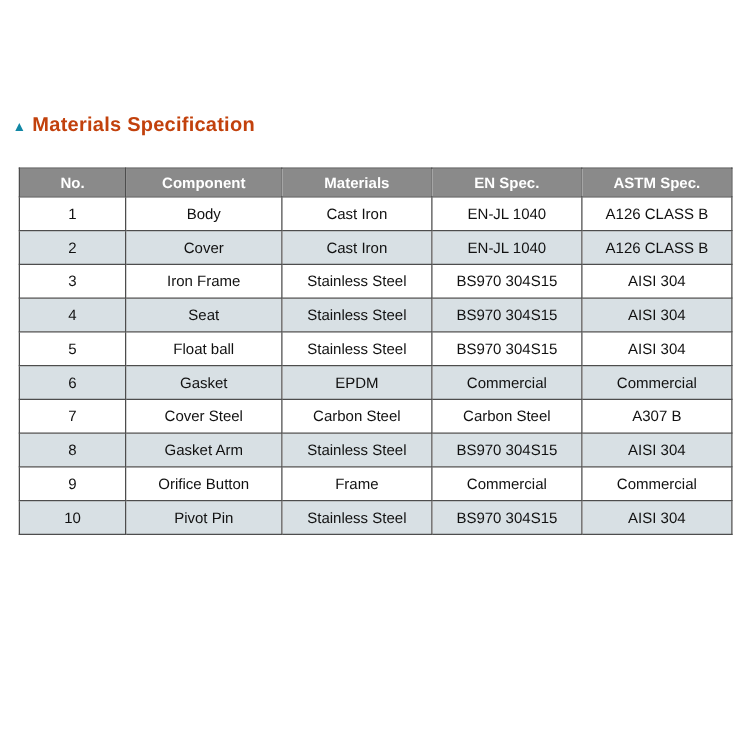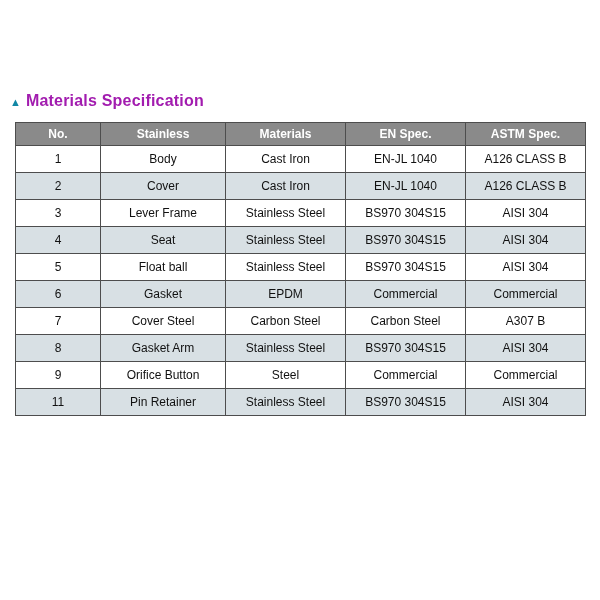--- a/index.html
+++ b/index.html
@@ -25,29 +25,29 @@
     gap: 5px;
   }
   .title-icon {
     color: #1187a5;
     font-size: 11px;
     line-height: 1;
     position: relative;
     top: 1px;
   }
   .page-title {
-    color: #a21caf;
+    color: #c2410c;
     font-size: 16px;
     font-weight: bold;
     letter-spacing: 0.2px;
   }
   table.spec-table {
     position: absolute;
     left: 15px;
-    top: 122px;
+    top: 134px;
     width: 570px;
     border-collapse: collapse;
     table-layout: fixed;
   }
   .spec-table th,
   .spec-table td {
     border: 1px solid #4d4d4d;
     text-align: center;
     vertical-align: middle;
     overflow: hidden;
@@ -89,21 +89,21 @@
     <colgroup>
       <col class="c-no">
       <col class="c-comp">
       <col class="c-mat">
       <col class="c-en">
       <col class="c-astm">
     </colgroup>
     <thead>
       <tr>
         <th>No.</th>
-        <th>Stainless</th>
+        <th>Component</th>
         <th>Materials</th>
         <th>EN Spec.</th>
         <th>ASTM Spec.</th>
       </tr>
     </thead>
     <tbody>
         <tr>
           <td>1</td>
           <td>Body</td>
           <td>Cast Iron</td>
@@ -112,21 +112,21 @@
         </tr>
         <tr>
           <td>2</td>
           <td>Cover</td>
           <td>Cast Iron</td>
           <td>EN-JL 1040</td>
           <td>A126 CLASS B</td>
         </tr>
         <tr>
           <td>3</td>
-          <td>Lever Frame</td>
+          <td>Iron Frame</td>
           <td>Stainless Steel</td>
           <td>BS970 304S15</td>
           <td>AISI 304</td>
         </tr>
         <tr>
           <td>4</td>
           <td>Seat</td>
           <td>Stainless Steel</td>
           <td>BS970 304S15</td>
           <td>AISI 304</td>
@@ -155,27 +155,27 @@
         <tr>
           <td>8</td>
           <td>Gasket Arm</td>
           <td>Stainless Steel</td>
           <td>BS970 304S15</td>
           <td>AISI 304</td>
         </tr>
         <tr>
           <td>9</td>
           <td>Orifice Button</td>
-          <td>Steel</td>
+          <td>Frame</td>
           <td>Commercial</td>
           <td>Commercial</td>
         </tr>
         <tr>
-          <td>11</td>
-          <td>Pin Retainer</td>
+          <td>10</td>
+          <td>Pivot Pin</td>
           <td>Stainless Steel</td>
           <td>BS970 304S15</td>
           <td>AISI 304</td>
         </tr>
       </tbody>
   </table>
 
 </div>
 
 </body></html>

